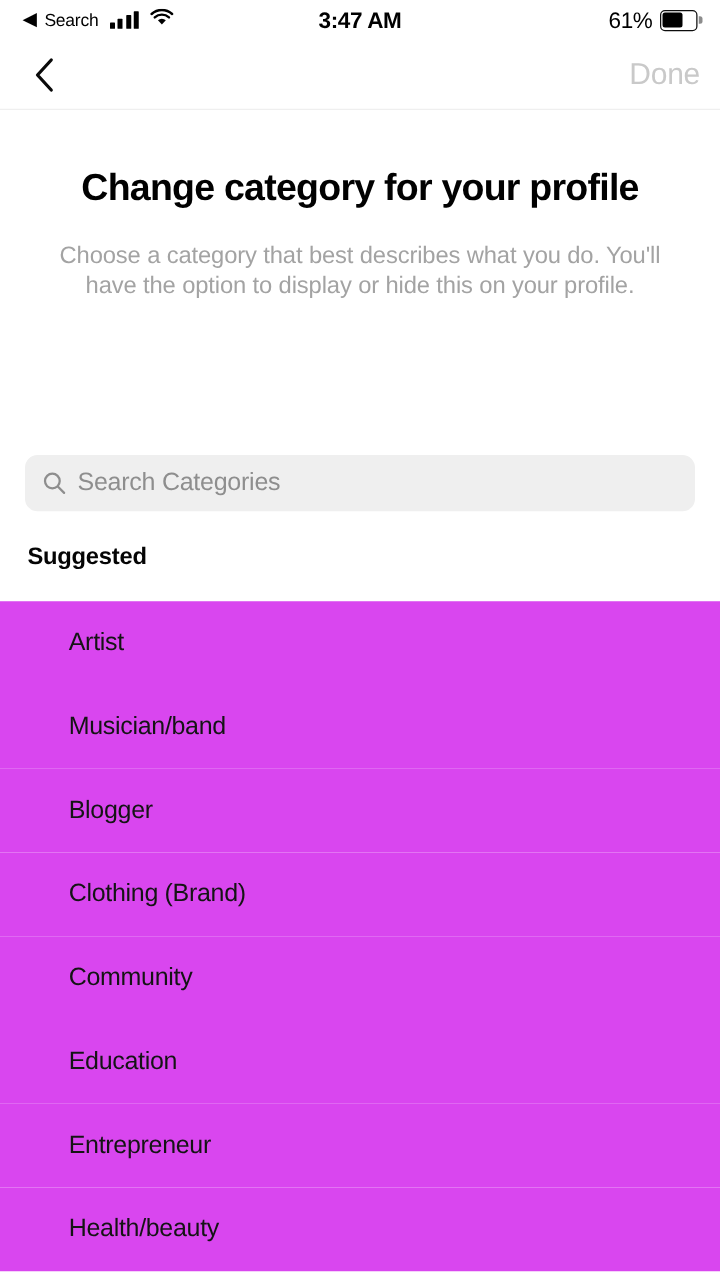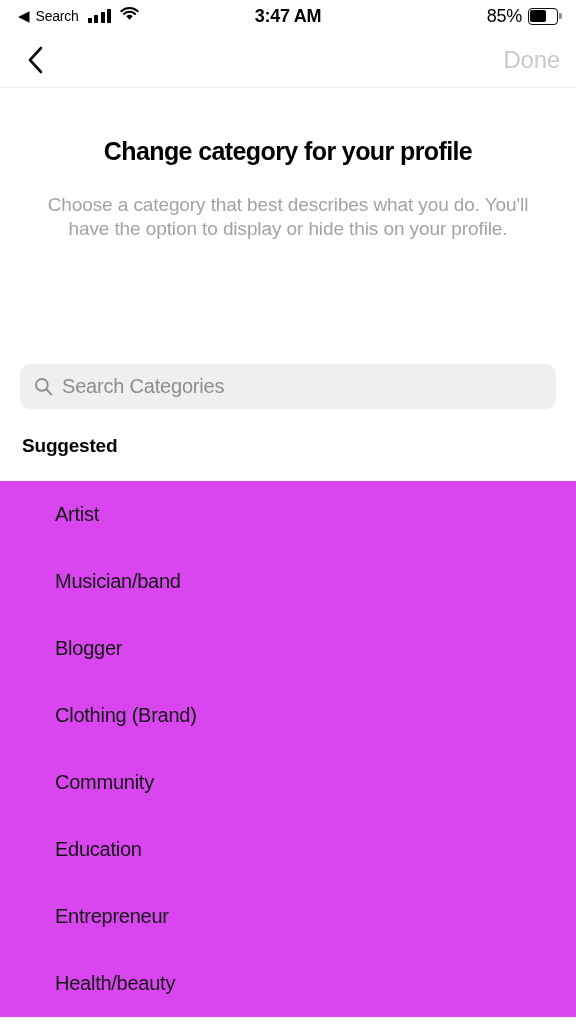--- a/index.html
+++ b/index.html
@@ -72,21 +72,21 @@
     cursor:default; background:none; border:none;
     font-family:"Liberation Sans", sans-serif;
   }
 
   
   #header-block { position:absolute; left:0; top:88px; width:576px; }
   #page-title {
     margin-top:42px;
     padding:0 62px;
     text-align:center;
-    font-size:25px; font-weight:700; line-height:42px;
+    font-size:30px; font-weight:700; line-height:42px;
     letter-spacing:-0.6px; color:#010101;
   }
   #page-subtitle {
     margin-top:21px;
     padding:0 44px;
     text-align:center;
     font-size:19px; font-weight:400; line-height:24px;
     letter-spacing:-0.1px; color:#a3a3a3;
   }
 
@@ -143,21 +143,21 @@
           <path d="M10 13.6 L6.6 9.9 a5.1 5.1 0 0 1 6.8 0 Z" fill="#000"></path>
           <path d="M3.9 7.4 a9 9 0 0 1 12.2 0" stroke="#000" stroke-width="2.1" fill="none" stroke-linecap="round"></path>
           <path d="M1.2 4.5 a13.1 13.1 0 0 1 17.6 0" stroke="#000" stroke-width="2.1" fill="none" stroke-linecap="round"></path>
         </svg>
       </span>
     </div>
 
     <div id="status-time">3:47 AM</div>
 
     <div id="status-right">
-      <span id="battery-percent">85%</span>
+      <span id="battery-percent">61%</span>
       <span id="battery-icon">
         <span class="shell"></span>
         <span class="fill" style="width: 15.6px;"></span>
         <span class="cap"></span>
       </span>
     </div>
   </div>
 
   <div id="nav-bar">
     <div id="back-button">

